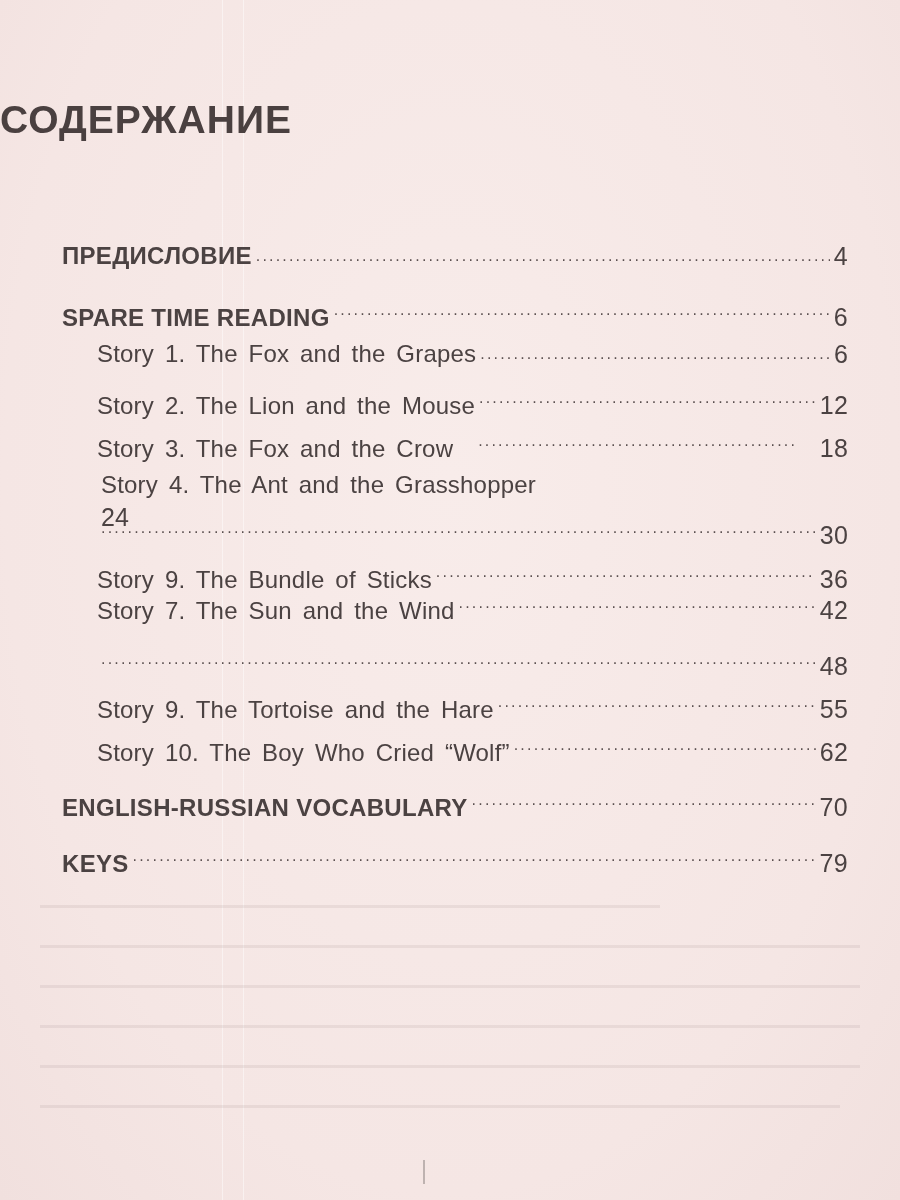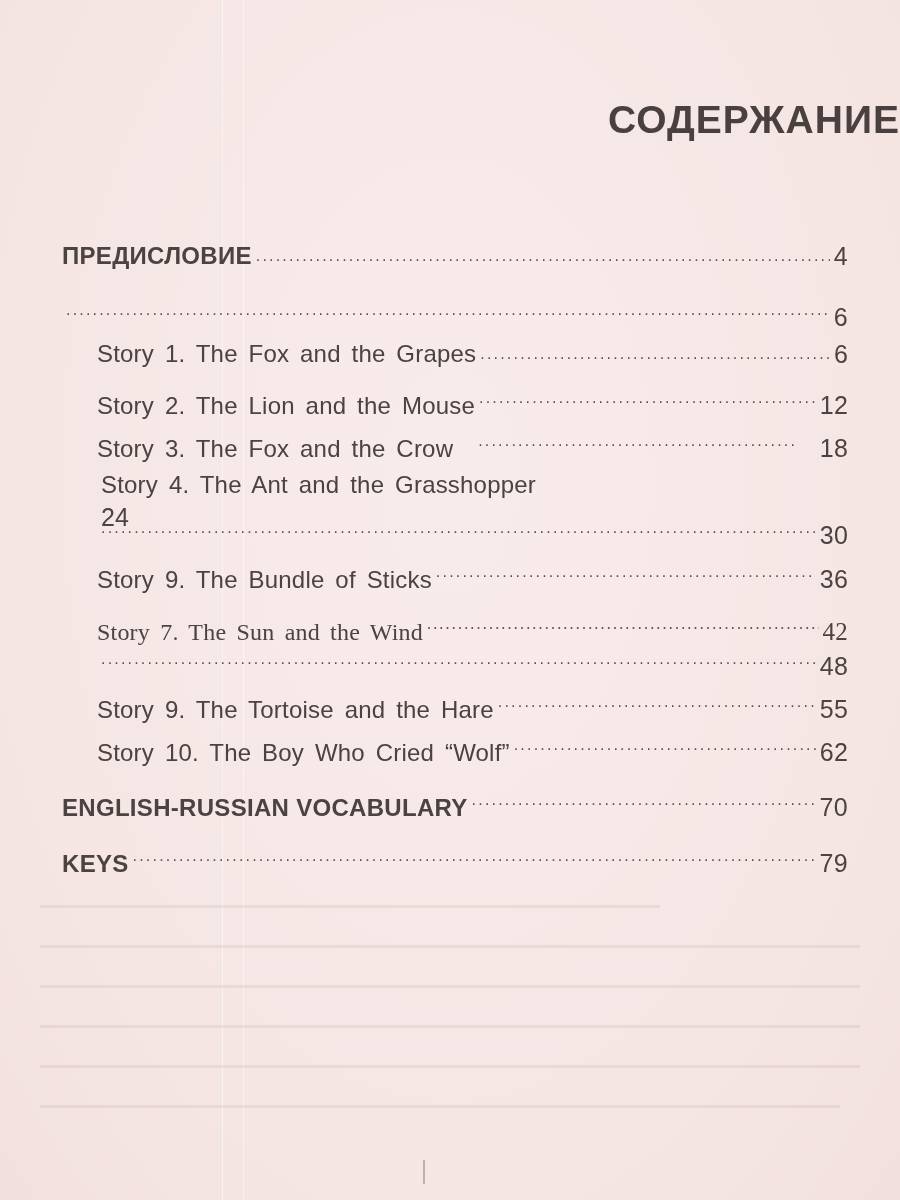--- a/index.html
+++ b/index.html
@@ -32,21 +32,21 @@
       top: 0;
       width: 1px;
       height: 1200px;
       background: rgba(255,255,255,0.45);
     }
     .title {
       position: absolute;
       left: 0;
       width: 900px;
       top: 98px;
-      text-align: right;
+      text-align: left;
       font-weight: bold;
       font-size: 39px;
       letter-spacing: 1px;
       color: #4a4040;
       margin: 0;
     }
     .toc {
       position: absolute;
       left: 0;
       top: 0;
@@ -124,20 +124,21 @@
 
   <div class="toc">
 
     <div class="toc-row section" style="top:240px;align-items:center;">
       <span class="toc-label">ПРЕДИСЛОВИЕ</span>
       <span class="toc-leader"></span>
       <span class="toc-page">4</span>
     </div>
 
     <div class="toc-row section" style="top:294px;">
+      <span class="toc-label">SPARE TIME READING</span>
       <span class="toc-leader"></span>
       <span class="toc-page">6</span>
     </div>
 
     <div class="toc-row story" style="top:338px;align-items:flex-end;">
       <span class="toc-label">Story 1. The Fox and the Grapes</span>
       <span class="toc-leader"></span>
       <span class="toc-page">6</span>
     </div>
 
@@ -163,21 +164,21 @@
       <span class="toc-leader"></span>
       <span class="toc-page">30</span>
     </div>
 
     <div class="toc-row story" style="top:556px;">
       <span class="toc-label">Story 9. The Bundle of Sticks</span>
       <span class="toc-leader"></span>
       <span class="toc-page">36</span>
     </div>
 
-    <div class="toc-row story" style="top:608px;font-family:Liberation Serif, serif;">
+    <div class="toc-row story" style="top:587px;">
       <span class="toc-label">Story 7. The Sun and the Wind</span>
       <span class="toc-leader"></span>
       <span class="toc-page">42</span>
     </div>
 
     <div class="toc-row story" style="top:643px;">
       <span class="toc-leader"></span>
       <span class="toc-page">48</span>
     </div>
 

